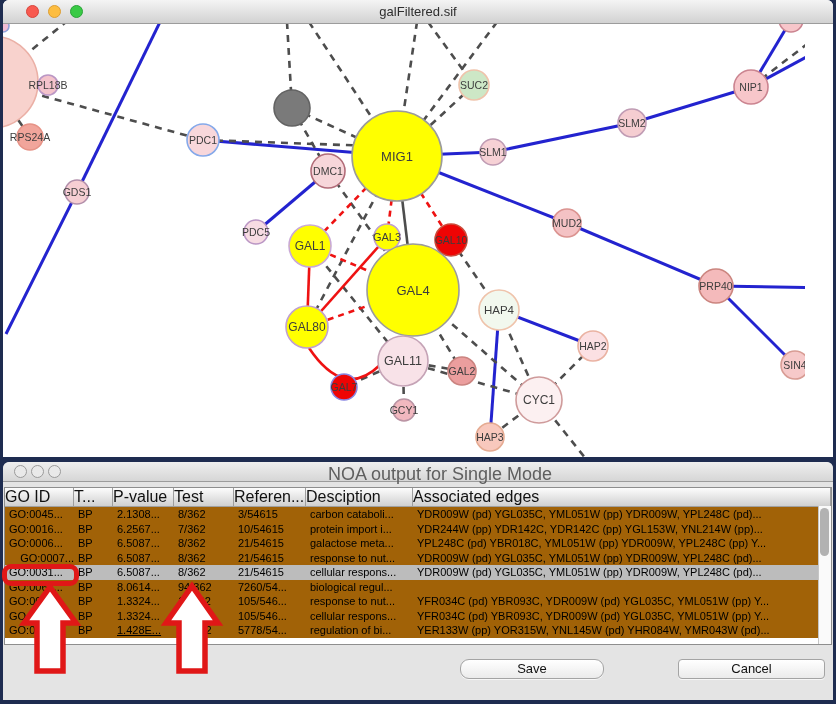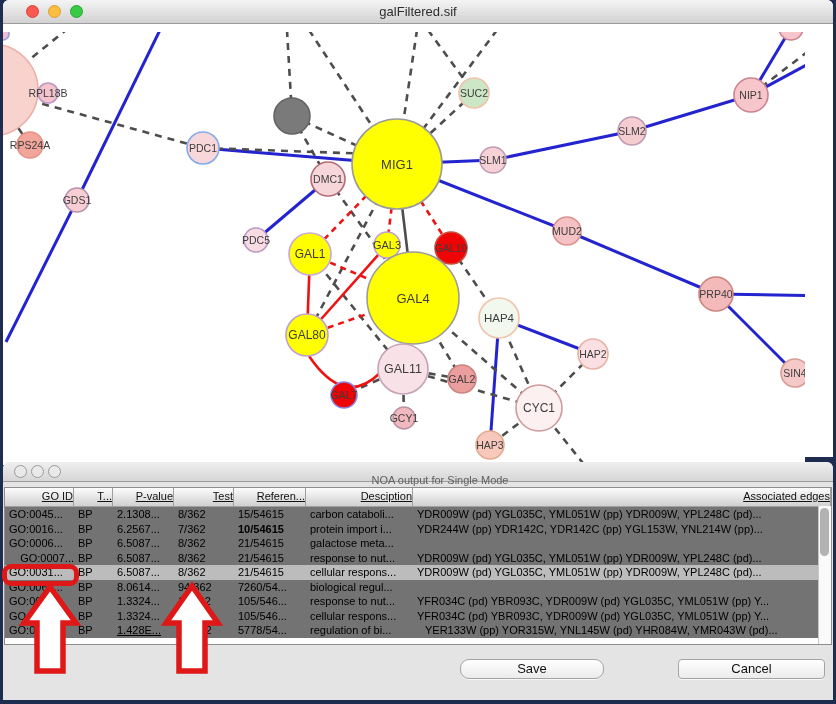--- a/index.html
+++ b/index.html
@@ -18,38 +18,38 @@
   }
   .titlebar .title{
     position:absolute;left:0;right:0;text-align:center;
     color:#2e2e2e;font-size:13px;
   }
   .light{position:absolute;border-radius:50%;}
   
   #win-graph{left:3px;top:0;width:830px;height:457px;border-radius:6px 6px 0 0;}
   #win-graph .titlebar{height:23px;}
   #win-graph .title{top:4px;}
-  #graph-area{position:absolute;left:0;top:32px;width:802px;height:433px;background:#ffffff;overflow:hidden;}
+  #graph-area{position:absolute;left:0;top:24px;width:802px;height:433px;background:#ffffff;overflow:hidden;}
   
   #win-table{left:3px;top:462px;width:830px;height:238px;background:#e4e4e4;border-radius:7px 7px 0 0;}
   #win-table .titlebar{height:19px;background:linear-gradient(#efefef,#d6d6d6);}
-  #win-table .title{top:12px;color:#5f5f5f;font-size:11px;padding-left:44px;}
+  #win-table .title{top:2px;color:#5f5f5f;font-size:18px;padding-left:44px;}
   .graylight{width:11px;height:11px;border:1px solid #9a9a9a;background:#e9e9e9;border-radius:50%;position:absolute;top:3px;}
   #table-box{
     position:absolute;left:1px;top:25px;width:828px;height:158px;
     background:#ffffff;border:1px solid #8e8e8e;box-sizing:border-box;overflow:hidden;
   }
   #table-header{display:flex;height:18px;background:linear-gradient(#fdfdfd,#d0d0d0);border-bottom:1px solid #a0a0a0;}
   .hcell{
     box-sizing:border-box;border-right:1px solid #9e9e9e;
-    font-size:11px;color:#111;text-align:right;line-height:17px;
-    white-space:nowrap;overflow:hidden;flex:0 0 auto;text-decoration:underline;
+    font-size:16px;color:#111;text-align:left;line-height:17px;
+    white-space:nowrap;overflow:hidden;flex:0 0 auto;
   }
   .hcell:last-child{flex:1 1 auto;border-right:1px solid #9e9e9e;}
-  .trow{display:flex;height:14.5px;background:#737373;}
+  .trow{display:flex;height:14.5px;background:#a16207;}
   .trow.selected{background:#bcbcbc;}
   .tcell{
     box-sizing:border-box;padding-left:4px;flex:0 0 auto;
     font-size:11px;color:#000;line-height:14.5px;white-space:nowrap;overflow:hidden;
   }
   .tcell:last-child{flex:1 1 auto;}
   #vscroll{
     position:absolute;right:0;top:18px;bottom:0;width:13px;
     background:#fafafa;border-left:1px solid #c6c6c6;box-sizing:border-box;
   }
@@ -218,40 +218,41 @@
         <div class="hcell" style="width: 72px;">Referen...</div>
         <div class="hcell" style="width: 107px;">Desciption</div>
         <div class="hcell" style="width: 403px;">Associated edges</div>
       </div>
     <div id="table-rows">
         <div class="trow">
           <div class="tcell" style="width: 69px;">GO:0045...</div>
           <div class="tcell" style="width: 39px;">BP</div>
           <div class="tcell" style="width: 61px;">2.1308...</div>
           <div class="tcell" style="width: 60px;">8/362</div>
-          <div class="tcell" style="width: 72px;">15/54615</div>
+          <div class="tcell" style="width: 72px;">3/54615</div>
           <div class="tcell" style="width: 107px;">carbon cataboli...</div>
           <div class="tcell" style="width: 403px;">YDR009W (pd) YGL035C, YML051W (pp) YDR009W, YPL248C (pd)...</div>
         </div>
         <div class="trow">
           <div class="tcell" style="width: 69px;">GO:0016...</div>
           <div class="tcell" style="width: 39px;">BP</div>
           <div class="tcell" style="width: 61px;">6.2567...</div>
           <div class="tcell" style="width: 60px;">7/362</div>
-          <div class="tcell" style="width: 72px; font-weight: bold;">10/54615</div>
+          <div class="tcell" style="width: 72px;">10/54615</div>
           <div class="tcell" style="width: 107px;">protein import i...</div>
           <div class="tcell" style="width: 403px;">YDR244W (pp) YDR142C, YDR142C (pp) YGL153W, YNL214W (pp)...</div>
         </div>
         <div class="trow">
           <div class="tcell" style="width: 69px;">GO:0006...</div>
           <div class="tcell" style="width: 39px;">BP</div>
           <div class="tcell" style="width: 61px;">6.5087...</div>
           <div class="tcell" style="width: 60px;">8/362</div>
           <div class="tcell" style="width: 72px;">21/54615</div>
           <div class="tcell" style="width: 107px;">galactose meta...</div>
+          <div class="tcell" style="width: 403px;">YPL248C (pd) YBR018C, YML051W (pp) YDR009W, YPL248C (pp) Y...</div>
         </div>
         <div class="trow">
           <div class="tcell" style="width: 69px; text-align: right;">GO:0007...</div>
           <div class="tcell" style="width: 39px;">BP</div>
           <div class="tcell" style="width: 61px;">6.5087...</div>
           <div class="tcell" style="width: 60px;">8/362</div>
           <div class="tcell" style="width: 72px;">21/54615</div>
           <div class="tcell" style="width: 107px;">response to nut...</div>
           <div class="tcell" style="width: 403px;">YDR009W (pd) YGL035C, YML051W (pp) YDR009W, YPL248C (pd)...</div>
         </div>
@@ -290,21 +291,21 @@
           <div class="tcell" style="width: 107px;">cellular respons...</div>
           <div class="tcell" style="width: 403px;">YFR034C (pd) YBR093C, YDR009W (pd) YGL035C, YML051W (pp) Y...</div>
         </div>
         <div class="trow">
           <div class="tcell" style="width: 69px;">GO:0050...</div>
           <div class="tcell" style="width: 39px;">BP</div>
           <div class="tcell" style="width: 61px; text-decoration: underline;">1.428E...</div>
           <div class="tcell" style="width: 60px;">80/362</div>
           <div class="tcell" style="width: 72px;">5778/54...</div>
           <div class="tcell" style="width: 107px;">regulation of bi...</div>
-          <div class="tcell" style="width: 403px; margin-left: 8px;">YER133W (pp) YOR315W, YNL145W (pd) YHR084W, YMR043W (pd)...</div>
+          <div class="tcell" style="width: 403px;">YER133W (pp) YOR315W, YNL145W (pd) YHR084W, YMR043W (pd)...</div>
         </div>
       </div>
     <div id="vscroll">
       <div class="thumb"></div>
     </div>
   </div>
   <div class="macbtn" id="btn-save">Save</div>
   <div class="macbtn" id="btn-cancel">Cancel</div>
 </div>
 

